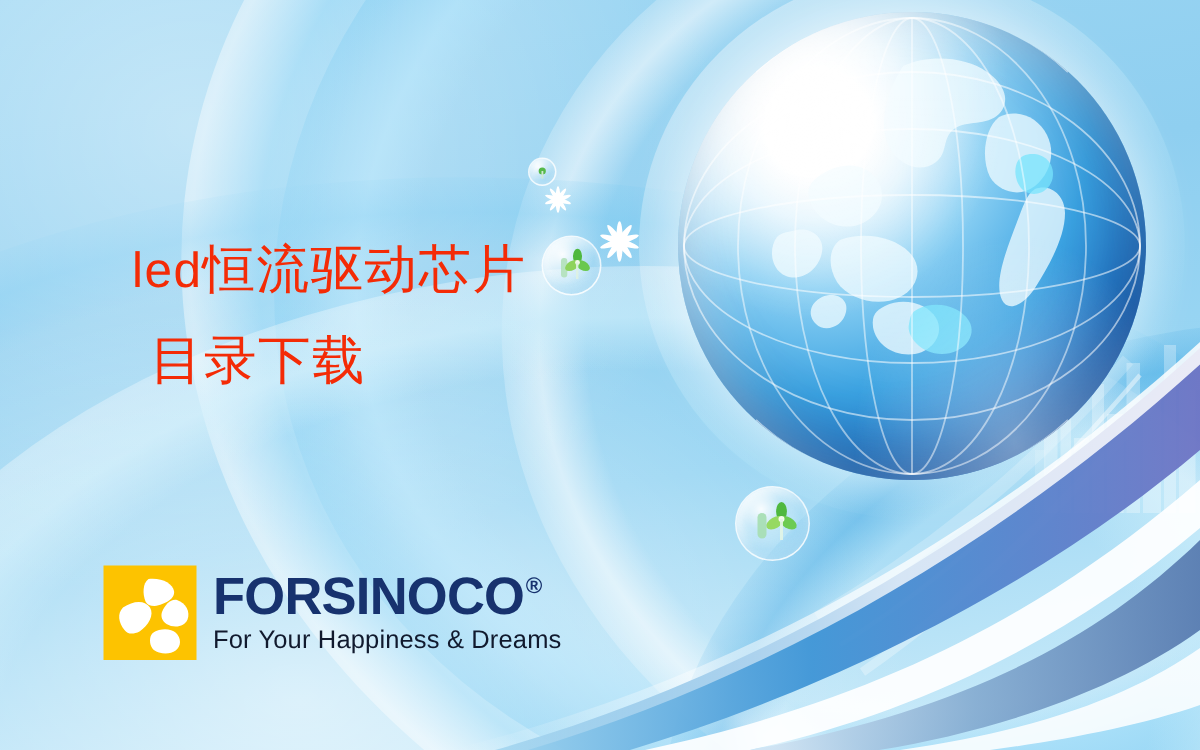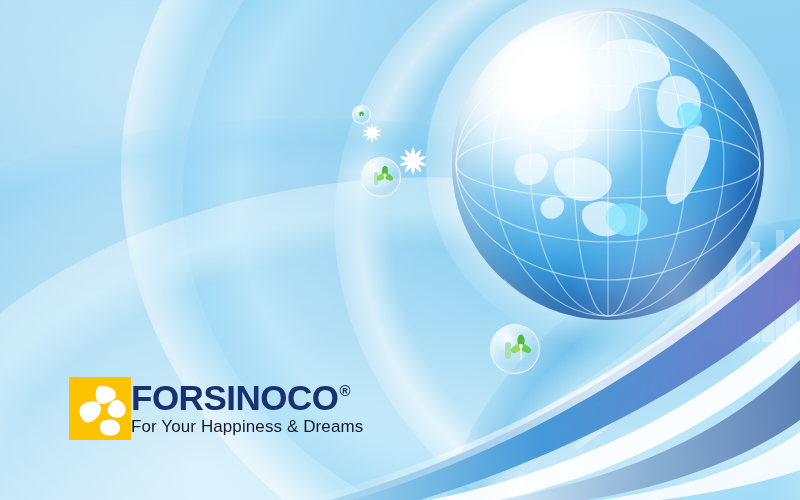--- a/index.html
+++ b/index.html
@@ -168,20 +168,21 @@
     align-items: flex-start;
     z-index: 9;
   }
   .logo-mark {
     width: 62px;
     height: 63px;
     background: #fdc300;
     flex: 0 0 auto;
   }
   .logo-text {
+    margin-left: 11px;
     margin-top: 4px;
     text-align: center;
   }
   .logo-word {
     display: flex;
     align-items: flex-start;
     color: #17326e;
     font-weight: bold;
     font-size: 35px;
     line-height: 0.96;
@@ -367,20 +368,26 @@
       </linearGradient>
     </defs>
 
     <path d="M330 500 C 500 452 660 360 800 232 L800 300 C 672 408 520 470 420 500 Z" fill="url(#gradBlue)" opacity="0.95"></path>
     <path d="M300 500 C 480 456 650 364 800 228 L800 243 C 658 372 500 456 352 500 Z" fill="url(#gradPale)" opacity="0.9"></path>
     <path d="M430 500 C 590 466 700 406 800 320 L800 352 C 706 432 600 478 500 500 Z" fill="#ffffff" opacity="0.92"></path>
     <path d="M500 500 C 640 474 730 428 800 360 L800 420 C 742 462 660 488 586 500 Z" fill="url(#gradSteel)" opacity="0.85"></path>
     <path d="M600 500 C 700 486 760 460 800 432 L800 470 C 760 484 706 494 660 500 Z" fill="rgba(255,255,255,0.85)"></path>
   </svg>
 
+  <div class="headline">
+    <div class="headline-line l1">
+      <span class="latin">led</span><span>恒流驱动芯片</span>
+    </div>
+    <div class="headline-line l2">目录下载</div>
+  </div>
 
   <div class="logo-lockup">
     <div class="logo-mark">
       <svg width="62" height="63" viewBox="0 0 62 63">
         <g fill="#ffffff">
           <path d="M30 9 C39 8 46 12 47 17 C48 22 41 26 34 27 C31 27 29 26 28 24 C26 19 26 12 30 9 Z"></path>
           <path d="M49 23 C55 25 58 31 56 36 C54 41 47 42 42 39 C39 37 38 34 39 31 C41 26 45 22 49 23 Z"></path>
           <path d="M13 28 C20 23 28 23 31 28 C34 33 30 40 24 44 C20 46 16 46 14 43 C10 38 9 32 13 28 Z"></path>
           <path d="M37 43 C45 41 51 45 51 51 C51 57 44 60 37 58 C33 57 31 54 31 50 C31 46 33 44 37 43 Z"></path>
         </g>

